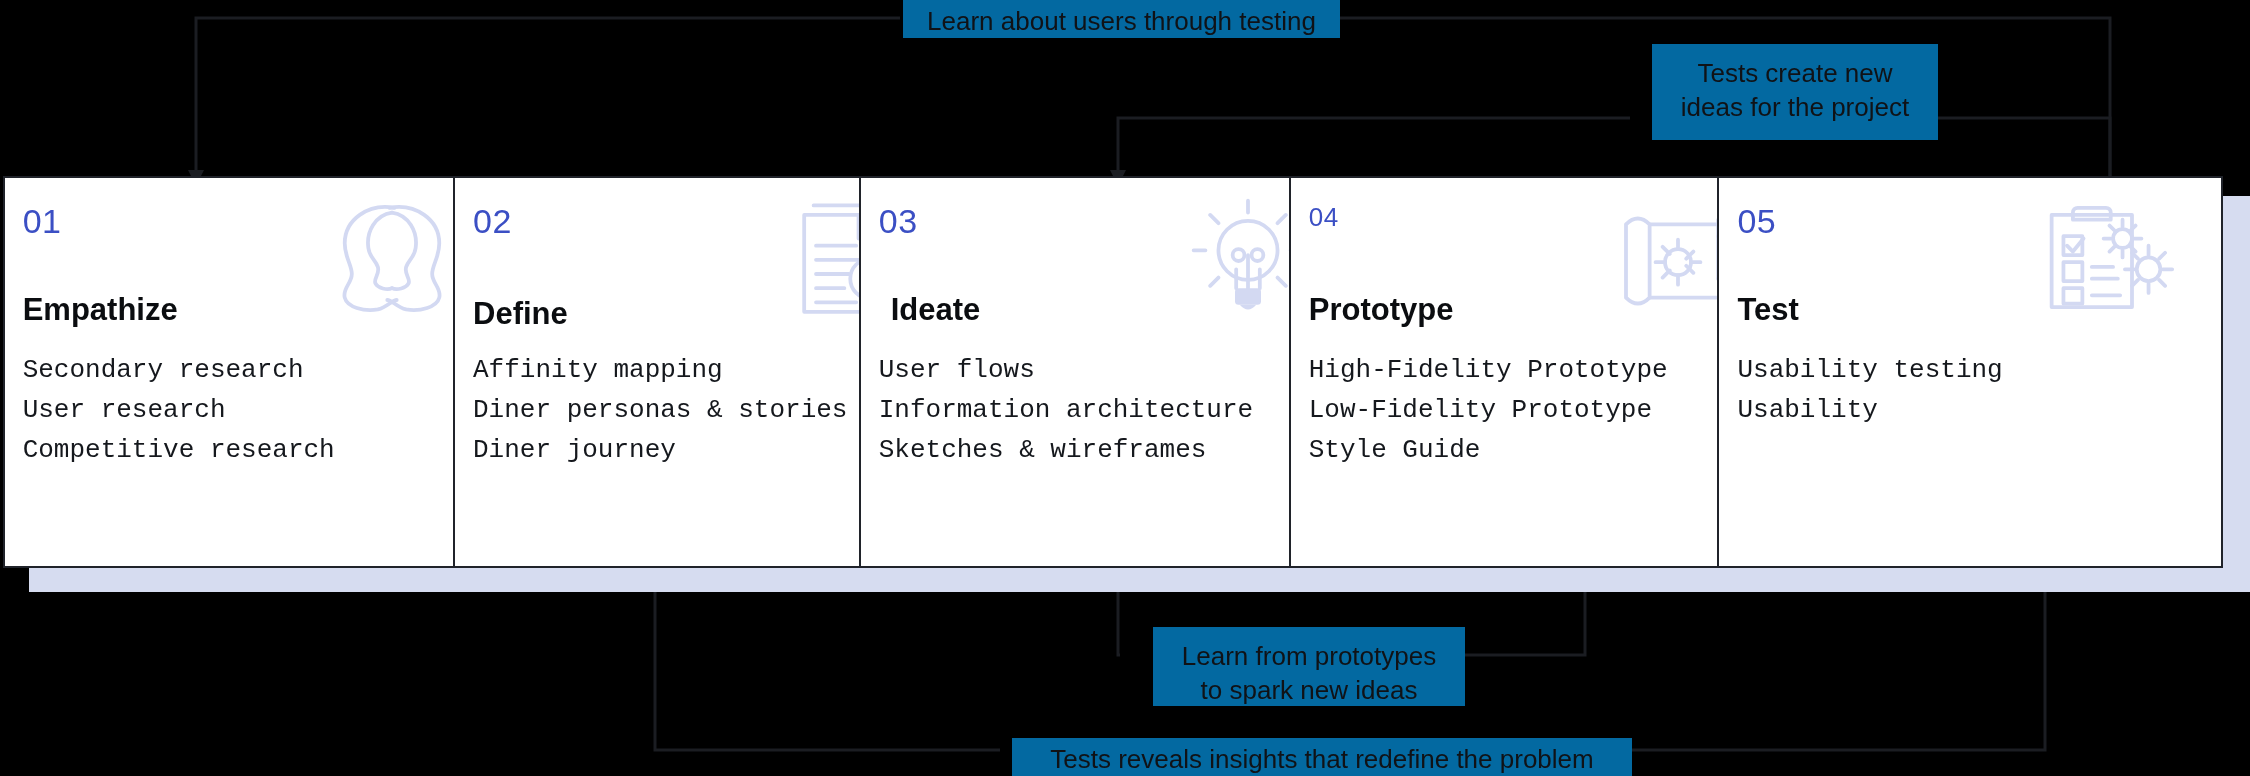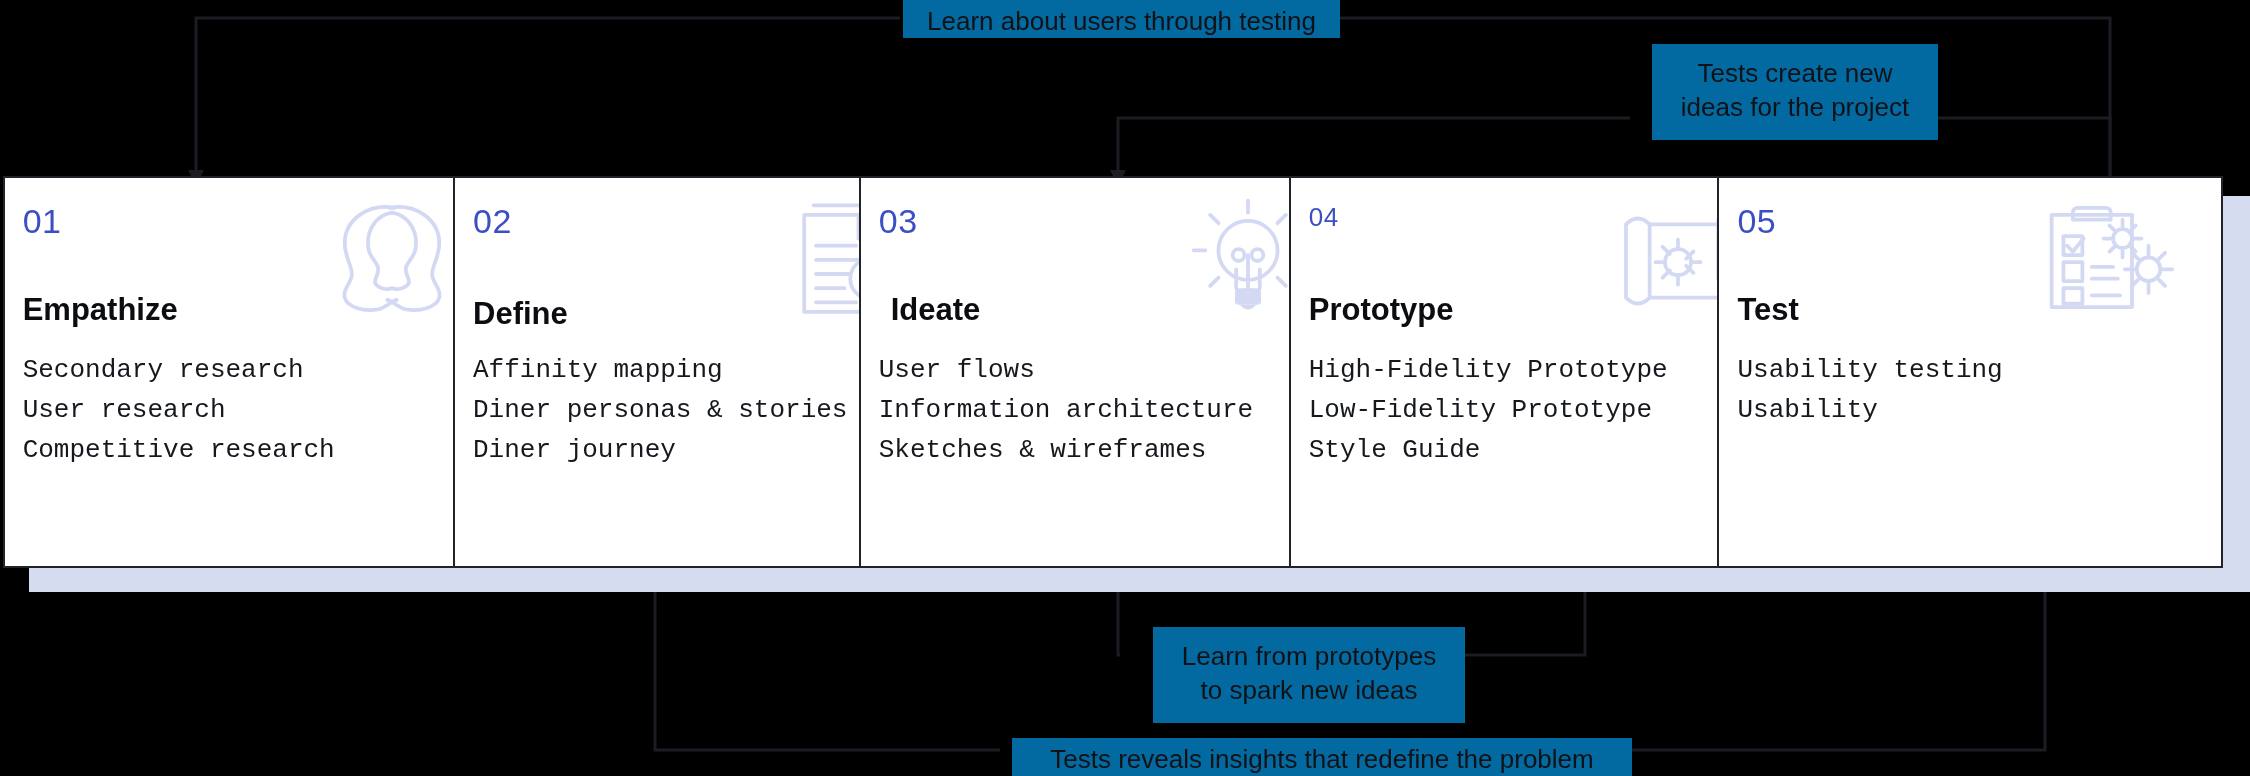--- a/index.html
+++ b/index.html
@@ -199,18 +199,18 @@
 
   <style>
     .card,.card-shadow{transform-origin:0 0;}
   </style>
 
   <div class="callout" style="left:903px;top:0px;width:437px;height:38px;line-height:30px;">Learn about users through testing</div>
 
   <div class="callout" style="left:1652px;top:44px;width:286px;height:96px;padding-top:12px;">Tests create new
 ideas for the project</div>
 
-  <div class="callout" style="left:1153px;top:627px;width:312px;height:96px;padding-top:12px;">Learn from prototypes
+  <div class="callout" style="left:1153px;top:627px;width:312px;height:79px;padding-top:12px;">Learn from prototypes
 to spark new ideas</div>
 
   <div class="callout" style="left:1012px;top:738px;width:620px;height:38px;line-height:30px;">Tests reveals insights that redefine the problem</div>
 
 </div>
 
 </body></html>

